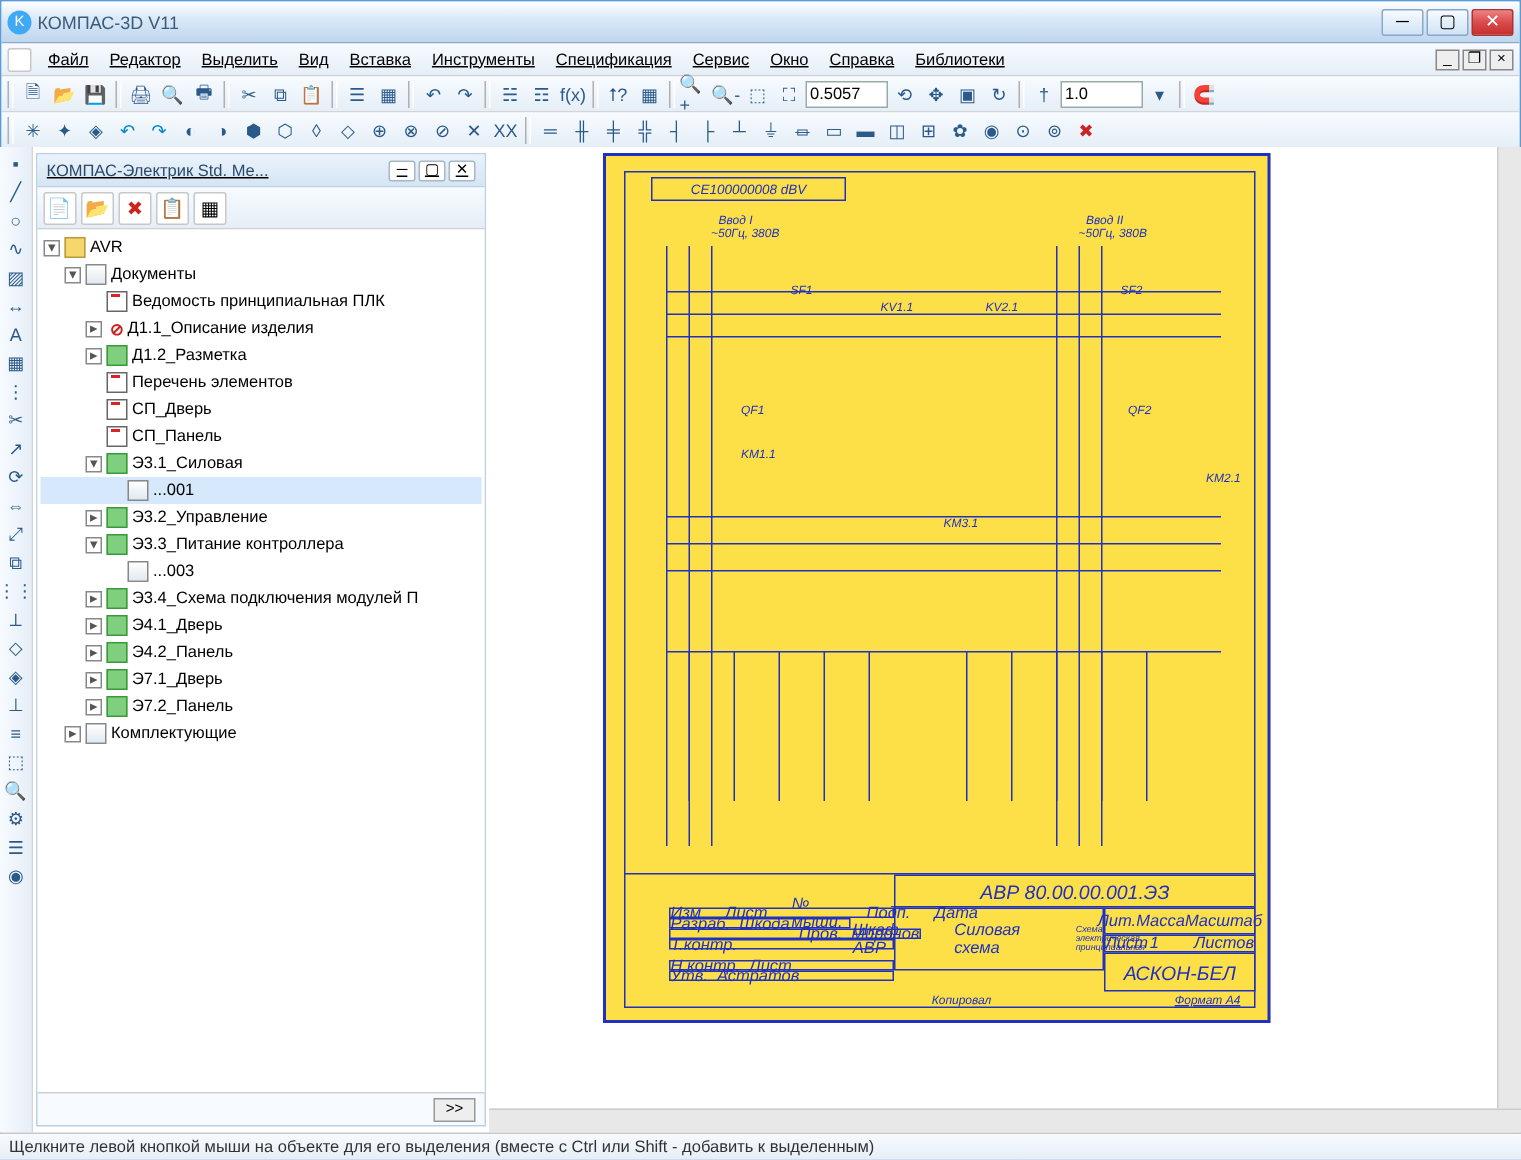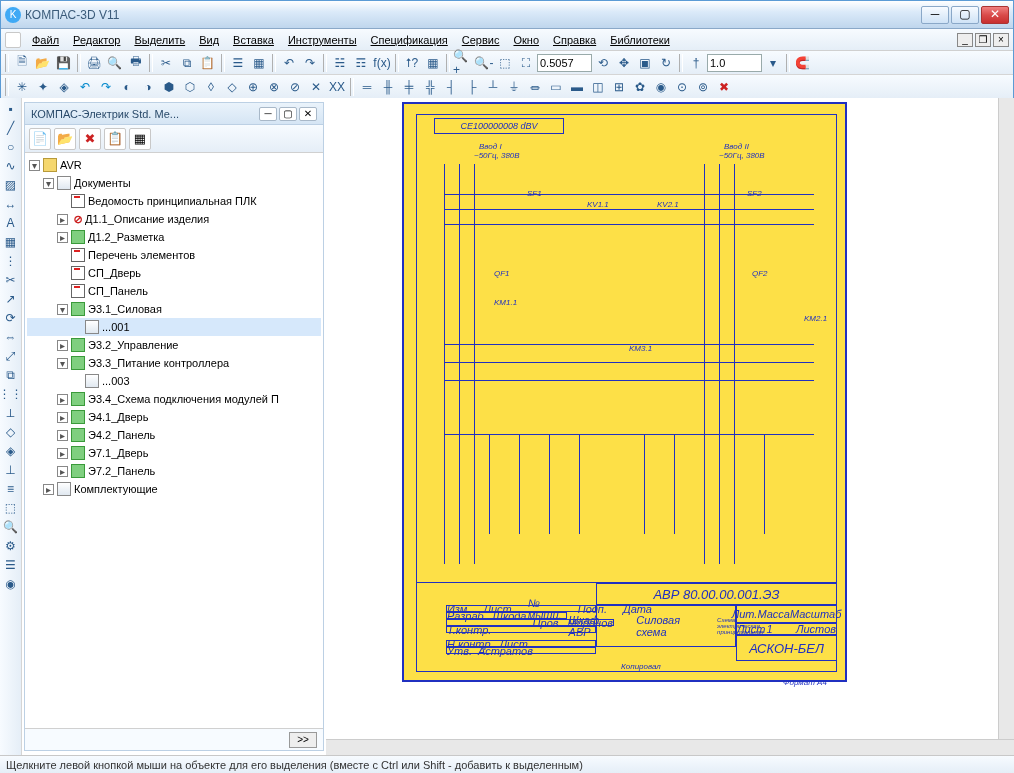--- a/index.html
+++ b/index.html
@@ -28,21 +28,21 @@
 .tbspin { width:55px; height:18px; border:1px solid #9aa; background:#fff; padding:0 2px; font-size:11px; }
 .tbinput { width:55px; height:18px; border:1px solid #9aa; background:#fff; padding:0 2px; font-size:11px; }
 
 
 .mainarea { position:absolute; top:98px; left:0; right:0; bottom:18px; display:flex; background:#fff; }
 .vtoolstrip { width:22px; background:linear-gradient(90deg,#f7fbff,#e5eef7); border-right:1px solid #d5d5d5; display:flex; flex-direction:column; align-items:center; gap:1px; padding-top:2px; }
 .vtoolstrip .tbbtn { width:18px; height:18px; }
 
 
 .panel { width:300px; border:1px solid #bcd0e4; margin:4px 2px 4px 2px; display:flex; flex-direction:column; background:#f7fbff; }
-.phead { height:22px; background:linear-gradient(#eaf3fb,#d5e5f4); display:flex; align-items:center; padding:0 6px; border-bottom:1px solid #bcd0e4; }
+.phead { height:22px; background:linear-gradient(#eaf3fb,#d5e5f4); display:flex; align-items:center; padding:0 6px; border-bottom:1px solid #bcd0e4;text-decoration:underline; }
 .phead .ptitle { flex:1; font-size:11px; color:#2a4a6a; overflow:hidden; white-space:nowrap; text-overflow:ellipsis; }
 .phead .pbtn { width:18px; height:14px; border:1px solid #a8b8c8; margin-left:2px; text-align:center; line-height:12px; font-size:10px; background:#fff; cursor:pointer; border-radius:2px; }
 .ptoolbar { height:28px; background:linear-gradient(#f7fbff,#e5eef7); border-bottom:1px solid #d0d0d0; display:flex; align-items:center; padding:0 4px; gap:3px; }
 .ptbtn { width:22px; height:22px; border:1px solid #c8c8c8; background:#fff; border-radius:2px; text-align:center; line-height:20px; font-size:13px; cursor:pointer; }
 
 .tree { flex:1; background:#fff; overflow:auto; padding:3px 2px; }
 .node { display:flex; align-items:center; height:18px; white-space:nowrap; cursor:pointer; }
 .node.selected { background:#d6e8fb; }
 .twisty { width:11px; height:11px; border:1px solid #888; color:#555; font-size:10px; line-height:9px; text-align:center; margin-right:3px; cursor:pointer; }
 .nicon { width:14px; height:14px; margin-right:3px; }
@@ -416,21 +416,21 @@
         </div>
         <div class="cell" style="left:30px; top:57px; width:150px; height:7px; font-size:6px; justify-content:flex-start; gap:6px;">
           <span>Н.контр.</span>
             <span>Лист</span>
         </div>
         <div class="cell" style="left:30px; top:64px; width:150px; height:7px; font-size:6px; justify-content:flex-start; gap:6px;">
           <span>Утв.</span>
             <span>Астратов</span>
         </div>
         <div class="cell" style="left:195px; top:78px; width:60px; height:10px; border:none;">Копировал</div>
-        <div class="cell" style="right:2px; top:94px; width:60px; height:10px; border:none;">Формат    А4</div>
+        <div class="cell" style="right:2px; top:78px; width:60px; height:10px; border:none;text-decoration:underline;">Формат    А4</div>
       </div>
     </div>
 
     <div class="vscrollbar"></div>
     <div class="hscrollbar"></div>
   </div>
 </div>
 
 <div class="statusbar">
   <span>Щелкните левой кнопкой мыши на объекте для его выделения (вместе с Ctrl или Shift - добавить к выделенным)</span>

